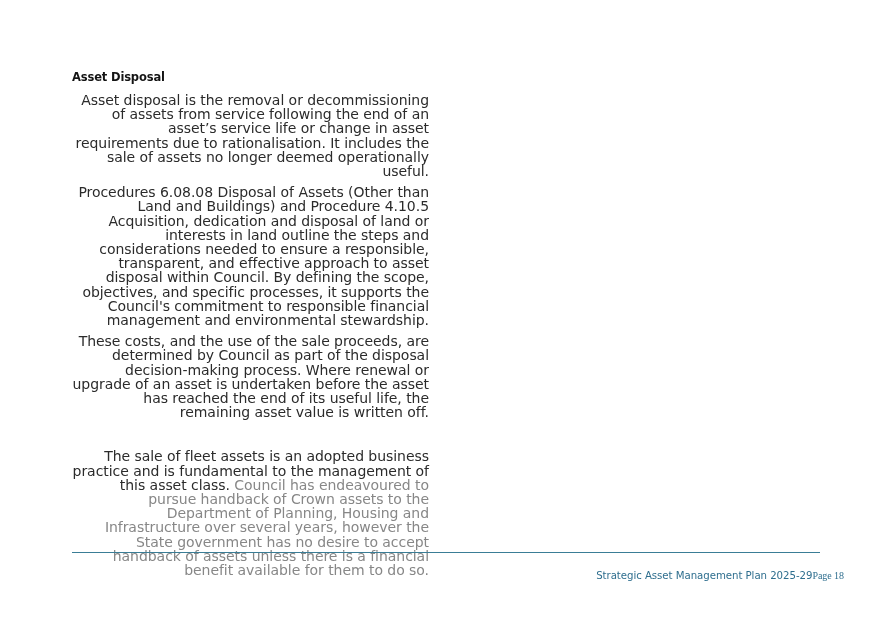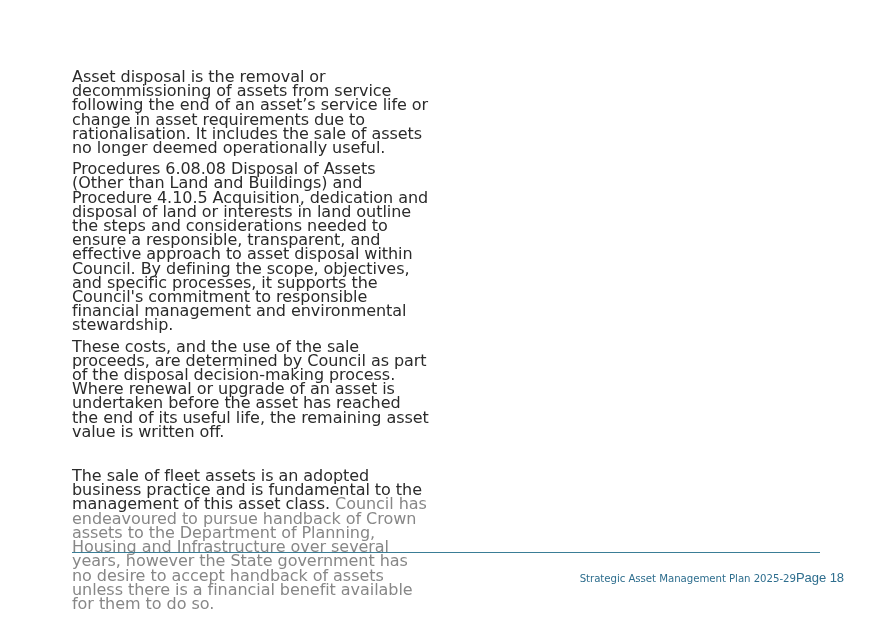--- a/index.html
+++ b/index.html
@@ -37,25 +37,25 @@
     font-weight: bold;
     color: #141414;
     letter-spacing: -0.15px;
     margin: 0 0 9px 0;
     line-height: 14px;
     white-space: nowrap;
   }
 
   .body-paragraph {
     font-family: "DejaVu Sans", sans-serif;
-    font-size: 16px;
+    font-size: 14px;
     line-height: 14.2px;
     color: #2b2b2b;
     margin: 0 0 7px 0;
-    text-align: left;
+    text-align: right;
     letter-spacing: -0.05px;
   }
 
   .body-paragraph:last-child {
     margin-bottom: 0;
     margin-top: 30px;
   }
 
   .muted-run {
     color: #878787;
@@ -86,34 +86,35 @@
 
   .footer-text {
     font-family: "DejaVu Sans", sans-serif;
     font-size: 10.2px;
     color: #2e6e8e;
     letter-spacing: -0.05px;
     white-space: nowrap;
   }
 
   .footer-page-number {
-    font-family: Liberation Sans, sans-serif;
-    font-size: 13px;
+    font-family: Liberation Serif, serif;
+    font-size: 10px;
     color: #2e6e8e;
     letter-spacing: -0.05px;
     white-space: nowrap;
   }
 </style>
 </head>
 <body>
 
 <div class="page">
 
   <div class="content-area">
 
+    <h1 class="section-heading">Asset Disposal</h1>
 
     <p class="body-paragraph">Asset disposal is the removal or decommissioning of assets from service following the end of an asset’s service life or change in asset requirements due to rationalisation. It includes the sale of assets no longer deemed operationally useful.</p>
 
     <p class="body-paragraph">Procedures 6.08.08 Disposal of Assets (Other than Land and Buildings) and Procedure 4.10.5 Acquisition, dedication and disposal of land or interests in land outline the steps and considerations needed to ensure a responsible, transparent, and effective approach to asset disposal within Council. By defining the scope, objectives, and specific processes, it supports the Council's commitment to responsible financial management and environmental stewardship.</p>
 
     <p class="body-paragraph">These costs, and the use of the sale proceeds, are determined by Council as part of the disposal decision-making process. Where renewal or upgrade of an asset is undertaken before the asset has reached the end of its useful life, the remaining asset value is written off.</p>
 
     <p class="body-paragraph"><span>The sale of fleet assets is an adopted business practice and is fundamental to the management of this asset class. </span><span class="muted-run">Council has endeavoured to pursue handback of Crown assets to the Department of Planning, Housing and Infrastructure over several years, however the State government has no desire to accept handback of assets unless there is a financial benefit available for them to do so.</span></p>
 
   </div>

